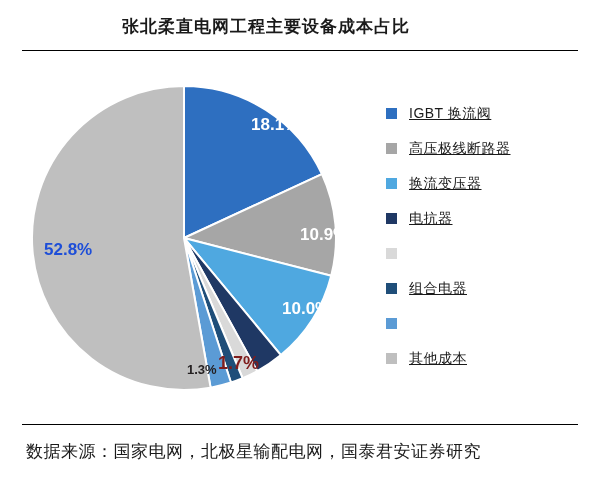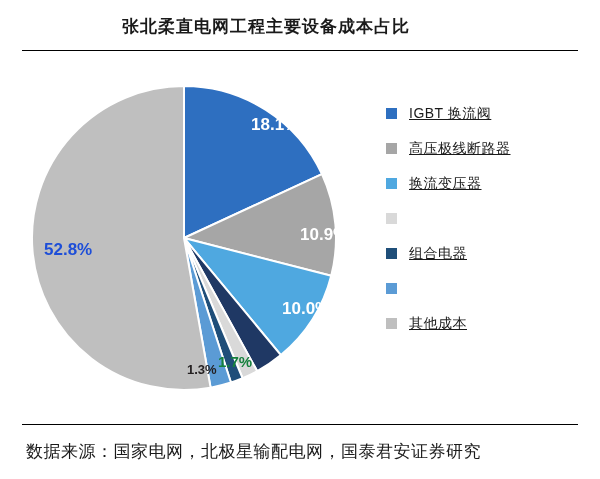--- a/index.html
+++ b/index.html
@@ -128,38 +128,42 @@
           <path d="M 160 176 L 218.61 316.25 A 152 152 0 0 1 206.97 320.56 Z" fill="#1F4E79" stroke="#ffffff" stroke-width="2"></path>
           <path d="M 160 176 L 206.97 320.56 A 152 152 0 0 1 186.60 325.65 Z" fill="#5B9BD5" stroke="#ffffff" stroke-width="2"></path>
           <path d="M 160 176 L 186.60 325.65 A 152 152 0 1 1 160.00 24.00 Z" fill="#BFBFBF" stroke="#ffffff" stroke-width="2"></path>
         </g>
     </svg>
     <div id="slice-label-layer">
         <div class="slice-label" style="left: 227px; top: 53px; font-size: 17px; color: rgb(255, 255, 255);">18.1%</div>
         <div class="slice-label" style="left: 276px; top: 163px; font-size: 17px; color: rgb(255, 255, 255);">10.9%</div>
         <div class="slice-label" style="left: 258px; top: 237px; font-size: 17px; color: rgb(255, 255, 255);">10.0%</div>
         <div class="slice-label" style="left: 226px; top: 288px; font-size: 15px; color: rgb(255, 255, 255); margin-top: 44px;">3.0%</div>
-        <div class="slice-label" style="left: 194px; top: 291px; font-size: 15px; color: #15803d;">1.7%</div>
+        <div class="slice-label" style="left: 194px; top: 291px; font-size: 18px; color: #7f1d1d;">1.7%</div>
         <div class="slice-label" style="left: 163px; top: 300px; font-size: 13px; color: rgb(35, 31, 32);">1.3%</div>
         <div class="slice-label" style="left: 20px; top: 178px; font-size: 17px; color: #1d4ed8;">52.8%</div>
       </div>
   </div>
 
   <div class="legend" id="legend">
       <div class="legend-row">
         <span class="legend-swatch" style="background: rgb(46, 111, 192);"></span>
         <span class="legend-label">IGBT 换流阀</span>
       </div>
       <div class="legend-row">
         <span class="legend-swatch" style="background: rgb(166, 166, 166);"></span>
         <span class="legend-label">高压极线断路器</span>
       </div>
       <div class="legend-row">
         <span class="legend-swatch" style="background: rgb(79, 168, 224);"></span>
         <span class="legend-label">换流变压器</span>
+      </div>
+      <div class="legend-row">
+        <span class="legend-swatch" style="background: rgb(31, 56, 100);"></span>
+        <span class="legend-label">电抗器</span>
       </div>
       <div class="legend-row">
         <span class="legend-swatch" style="background: rgb(217, 217, 217);"></span>
       </div>
       <div class="legend-row">
         <span class="legend-swatch" style="background: rgb(31, 78, 121);"></span>
         <span class="legend-label">组合电器</span>
       </div>
       <div class="legend-row">
         <span class="legend-swatch" style="background: rgb(91, 155, 213);"></span>

